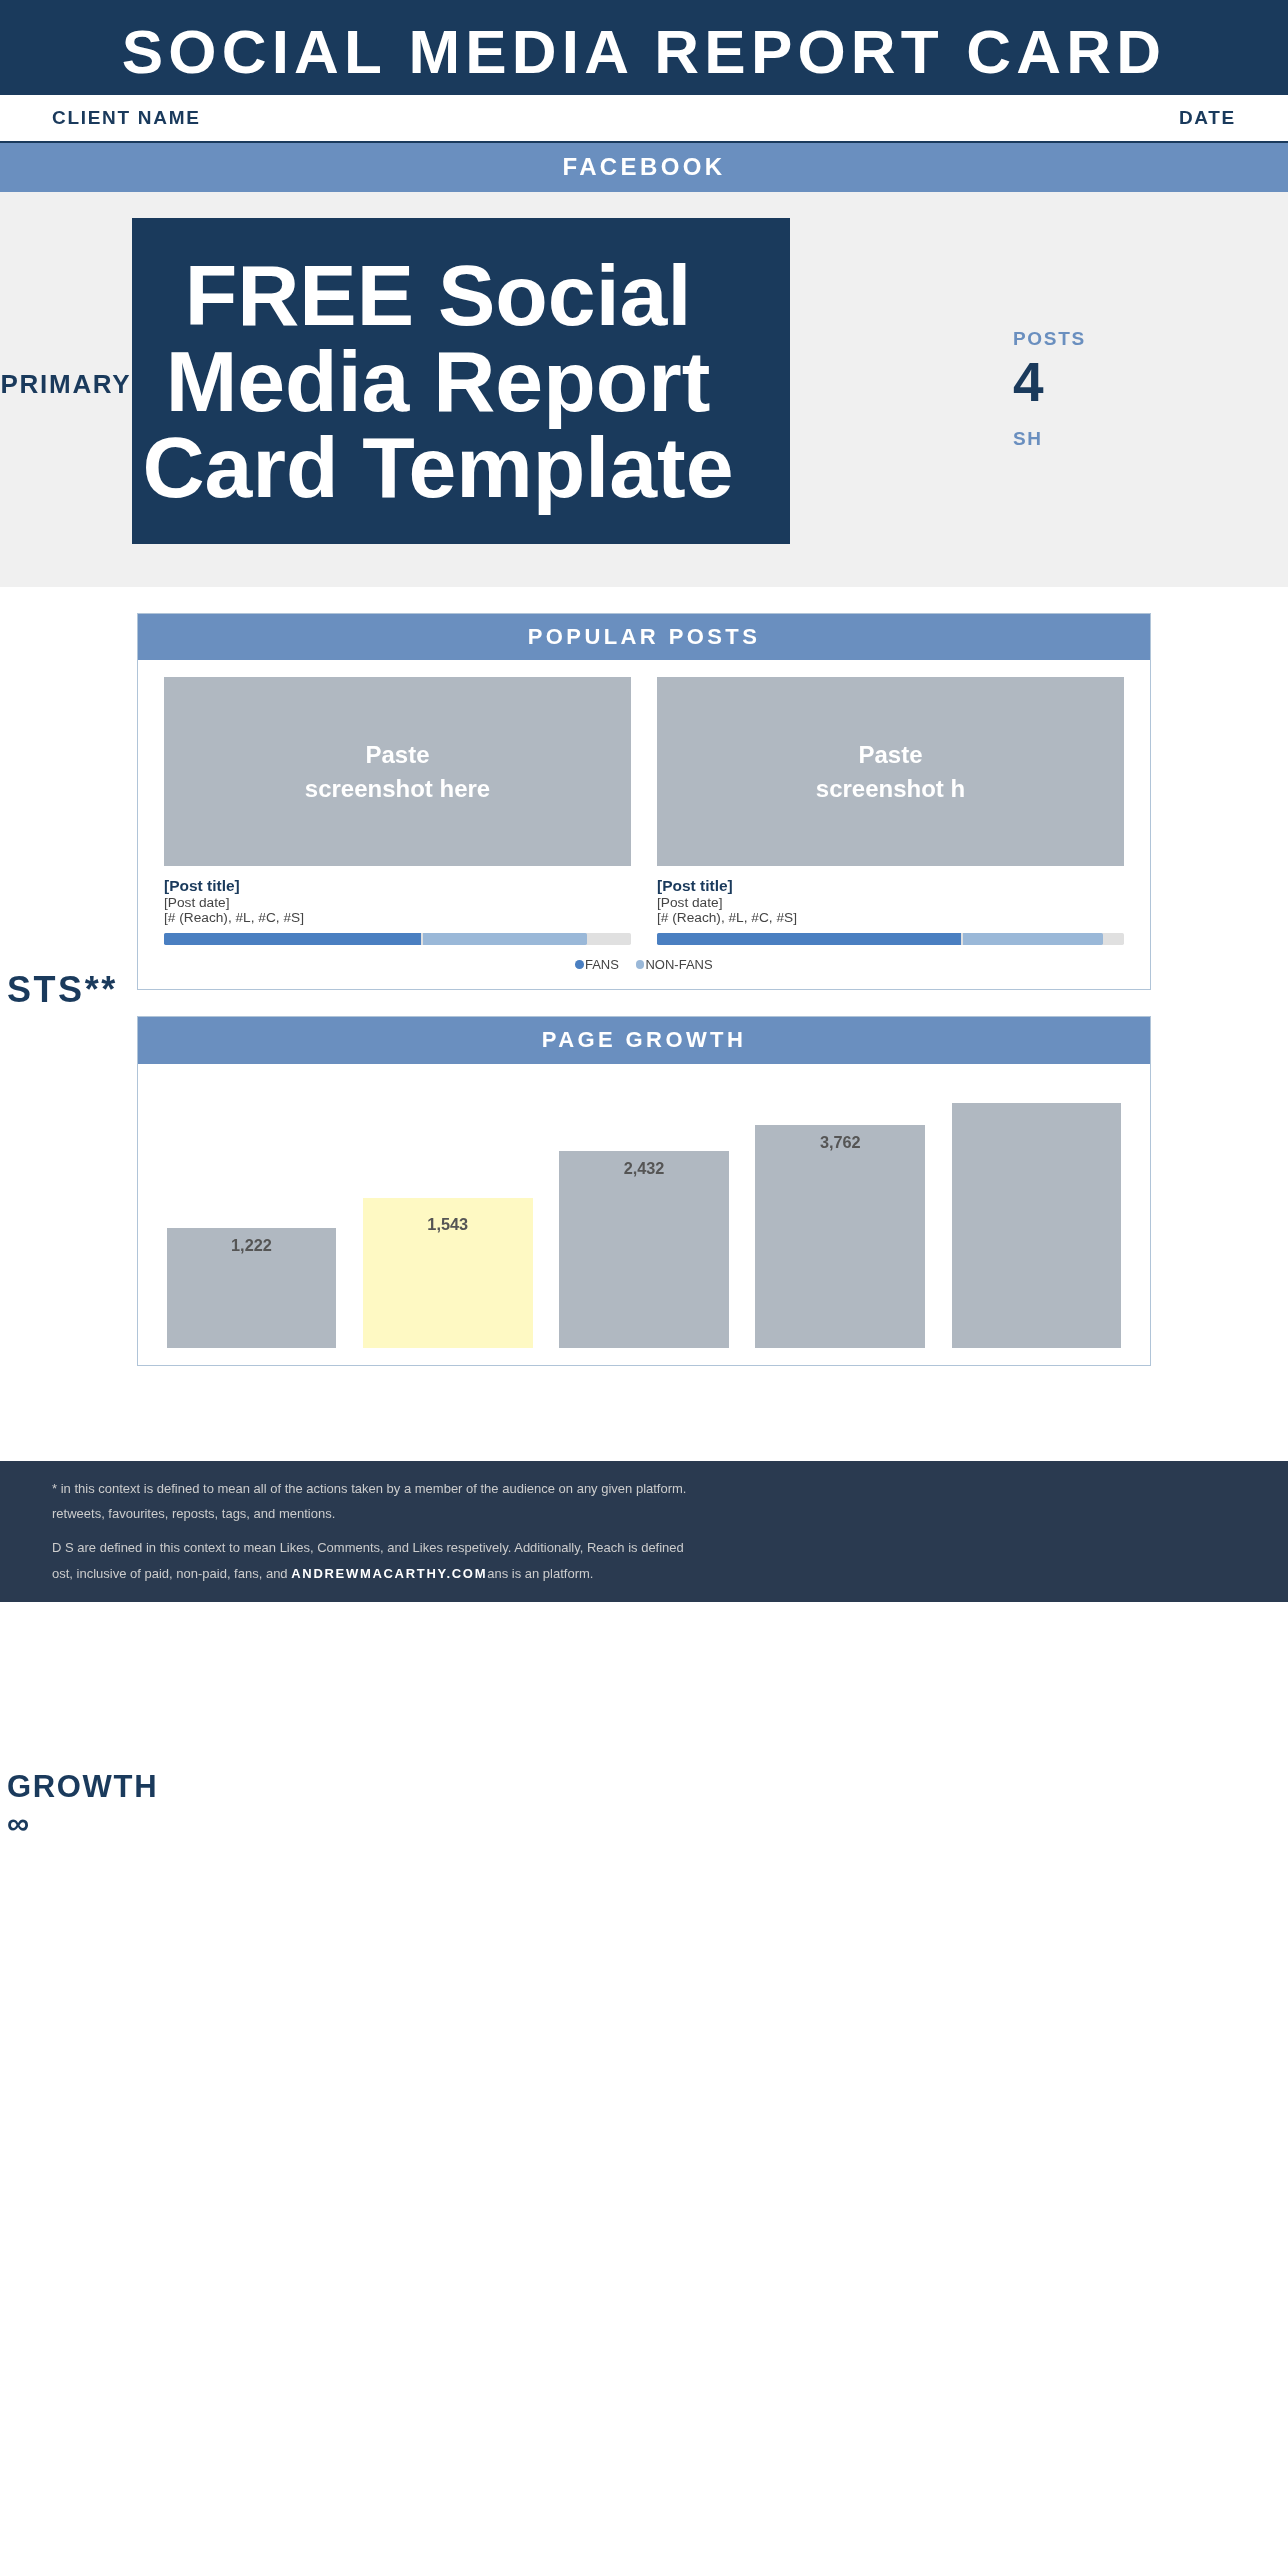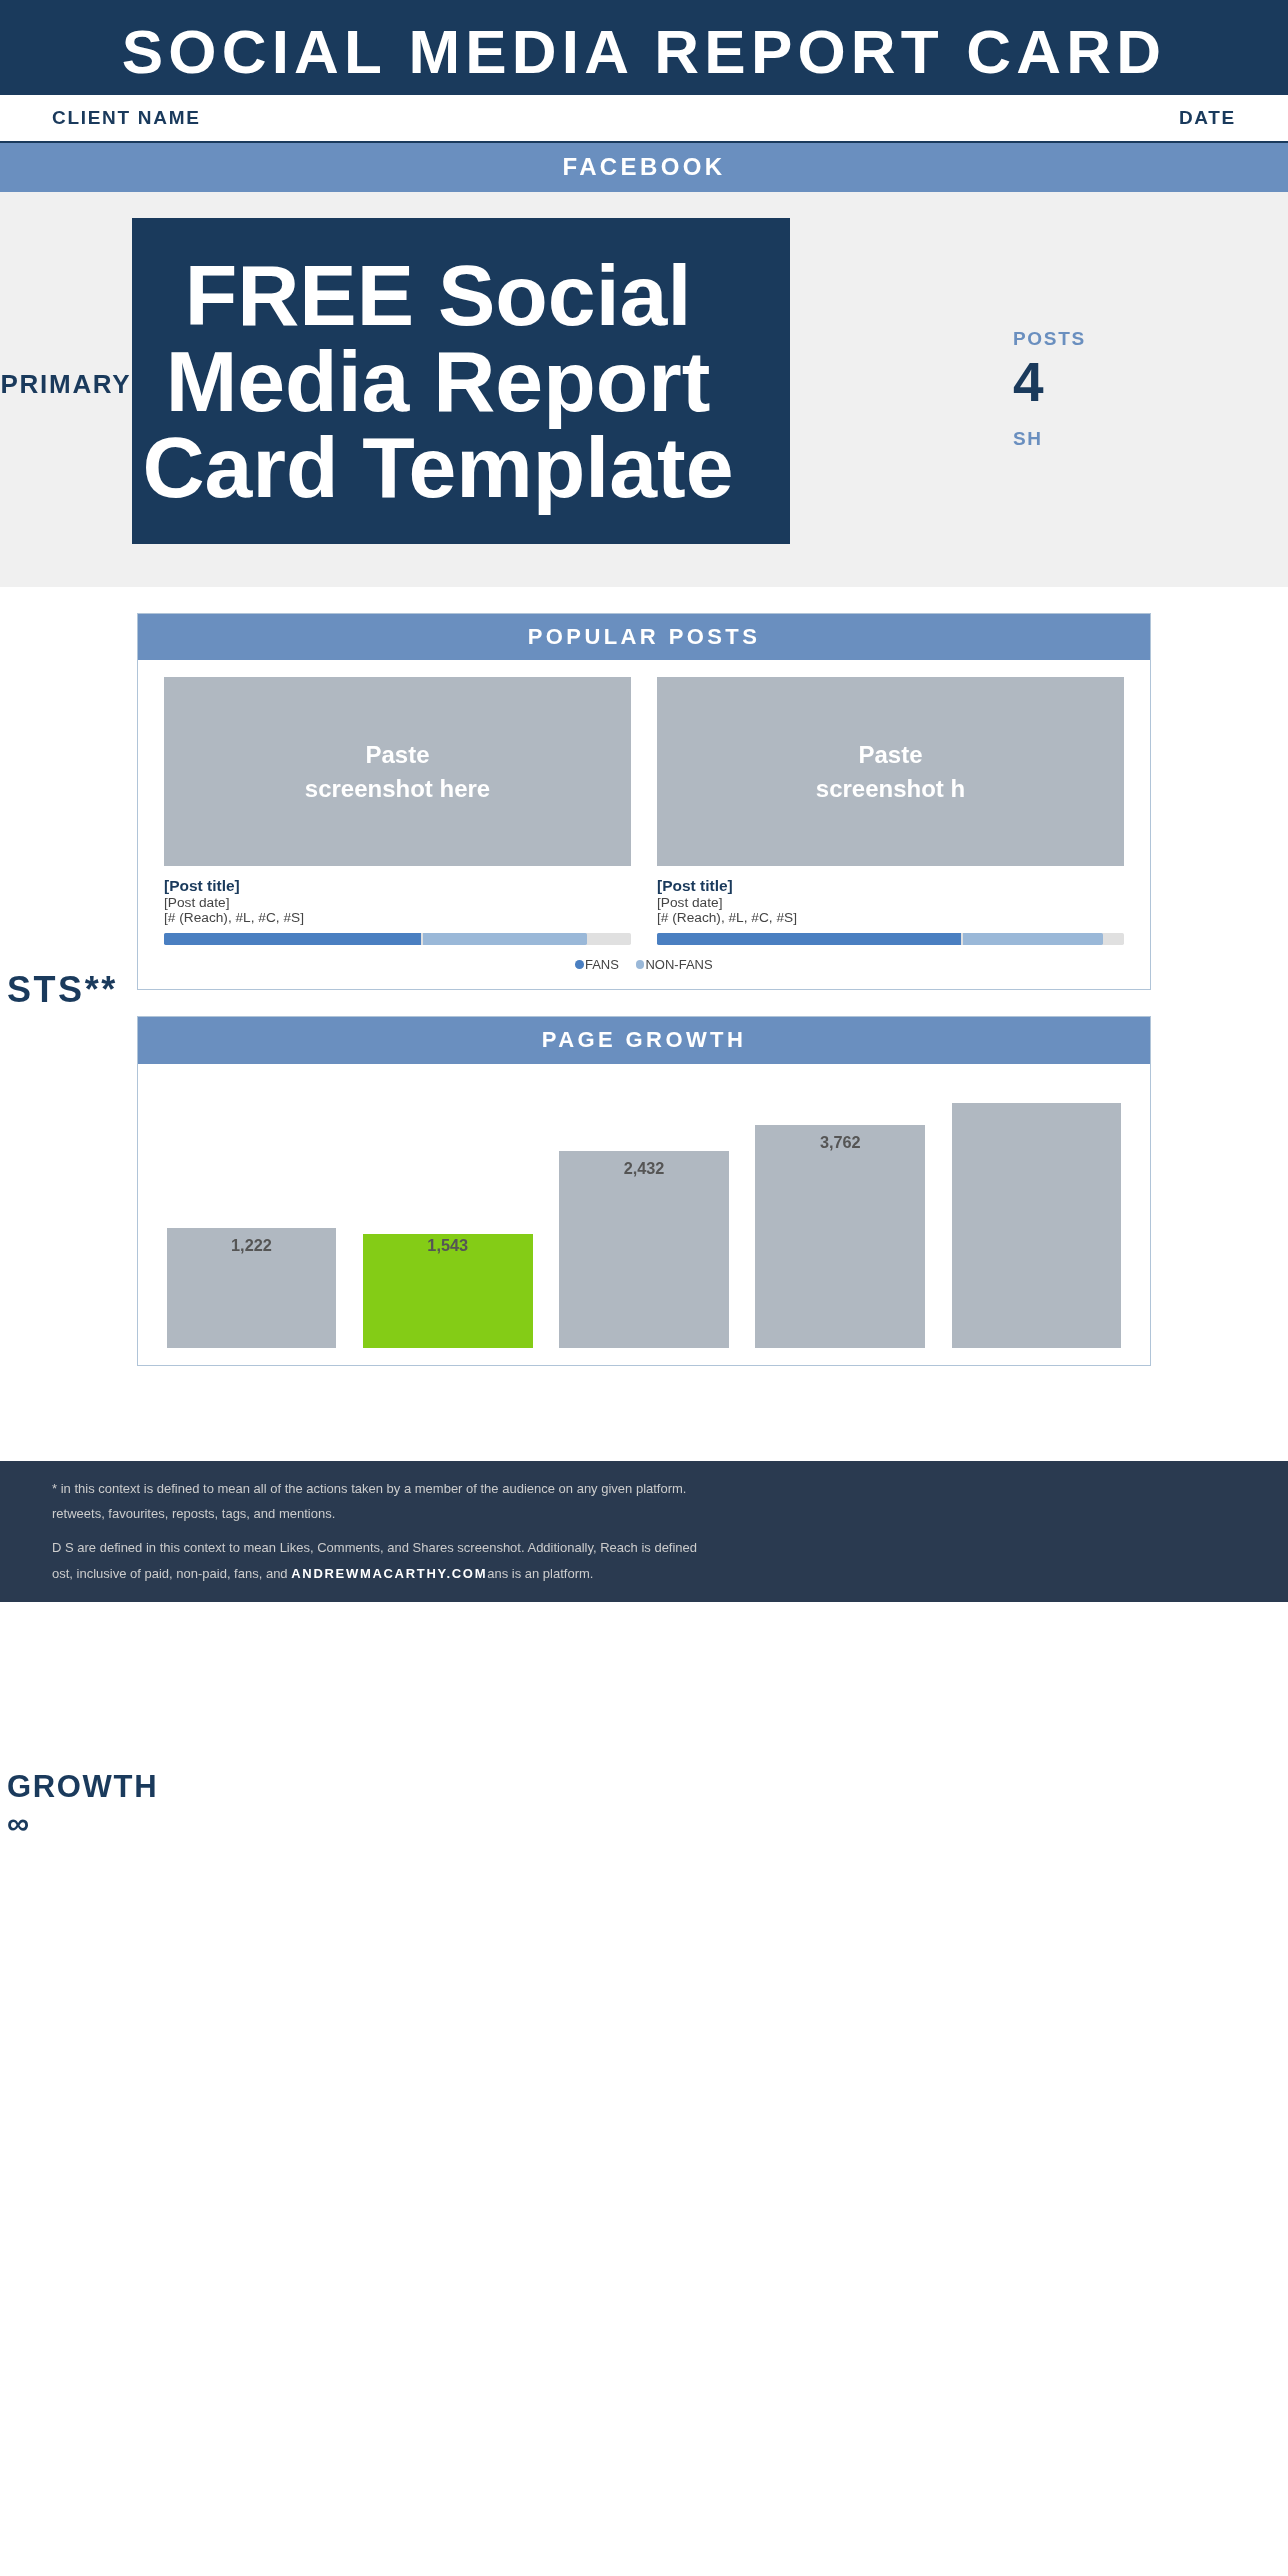--- a/index.html
+++ b/index.html
@@ -288,21 +288,21 @@
     <div style="background:#ffffff; padding: 26px 17px 0;">
       <div style="display:flex; align-items:flex-end; gap:3.4px; height:258px; padding-bottom:0;">
 
         <div style="flex:1; display:flex; flex-direction:column; align-items:center; justify-content:flex-end; height:100%;">
           <div style="width:88%; height:120px; background:#b0b8c1; display:flex; align-items:flex-start; justify-content:center; padding-top:8.6px; font-size:16.3px; font-weight:700; color:#555;">
             <span>1,222</span>
           </div>
         </div>
 
         <div style="flex:1; display:flex; flex-direction:column; align-items:center; justify-content:flex-end; height:100%;">
-          <div style="width:88%; height:114px; background:#84cc16; display:flex; align-items:flex-start; justify-content:center; padding-top:2px; font-size:16.3px; font-weight:700; color:#555;">
+          <div style="width:88%; height:150px; background:#fef9c3; display:flex; align-items:flex-start; justify-content:center; padding-top:17px; font-size:16.3px; font-weight:700; color:#555;">
             <span>1,543</span>
           </div>
         </div>
 
         <div style="flex:1; display:flex; flex-direction:column; align-items:center; justify-content:flex-end; height:100%;">
           <div style="width:88%; height:197px; background:#b0b8c1; display:flex; align-items:flex-start; justify-content:center; padding-top:8.6px; font-size:16.3px; font-weight:700; color:#555;">
             <span>2,432</span>
           </div>
         </div>
 
@@ -322,20 +322,20 @@
       <div style="height:17px;"></div>
     </div>
   </div>
 
   <div style="height:52px;"></div>
 
   <div style="background:#2a3a50; padding:17px 52px 17px; margin-top:17px;">
     <div style="font-size:13px; color:#cccccc; line-height:1.7; margin-bottom:3.4px;">* in this context is defined to mean all of the actions taken by a member of the audience on any given platform.</div>
     <div style="font-size:13px; color:#cccccc; line-height:1.7; margin-bottom:3.4px;">retweets, favourites, reposts, tags, and mentions.</div>
     <div style="height:8.6px;"></div>
-    <div style="font-size:13px; color:#cccccc; line-height:1.7; margin-bottom:3.4px;">D S are defined in this context to mean Likes, Comments, and Shares screenshot. Additionally, Reach is defined</div>
+    <div style="font-size:13px; color:#cccccc; line-height:1.7; margin-bottom:3.4px;">D S are defined in this context to mean Likes, Comments, and Likes respetively. Additionally, Reach is defined</div>
     <div style="font-size:13px; color:#cccccc; line-height:1.7;">
       <span>ost, inclusive of paid, non-paid, fans, and </span><span style="font-weight:900; color:#ffffff; text-transform:uppercase; letter-spacing:1.7px;">ANDREWMACARTHY.COM</span><span>ans is an platform.</span>
     </div>
   </div>
 
 </div>
 
 
 </body></html>

